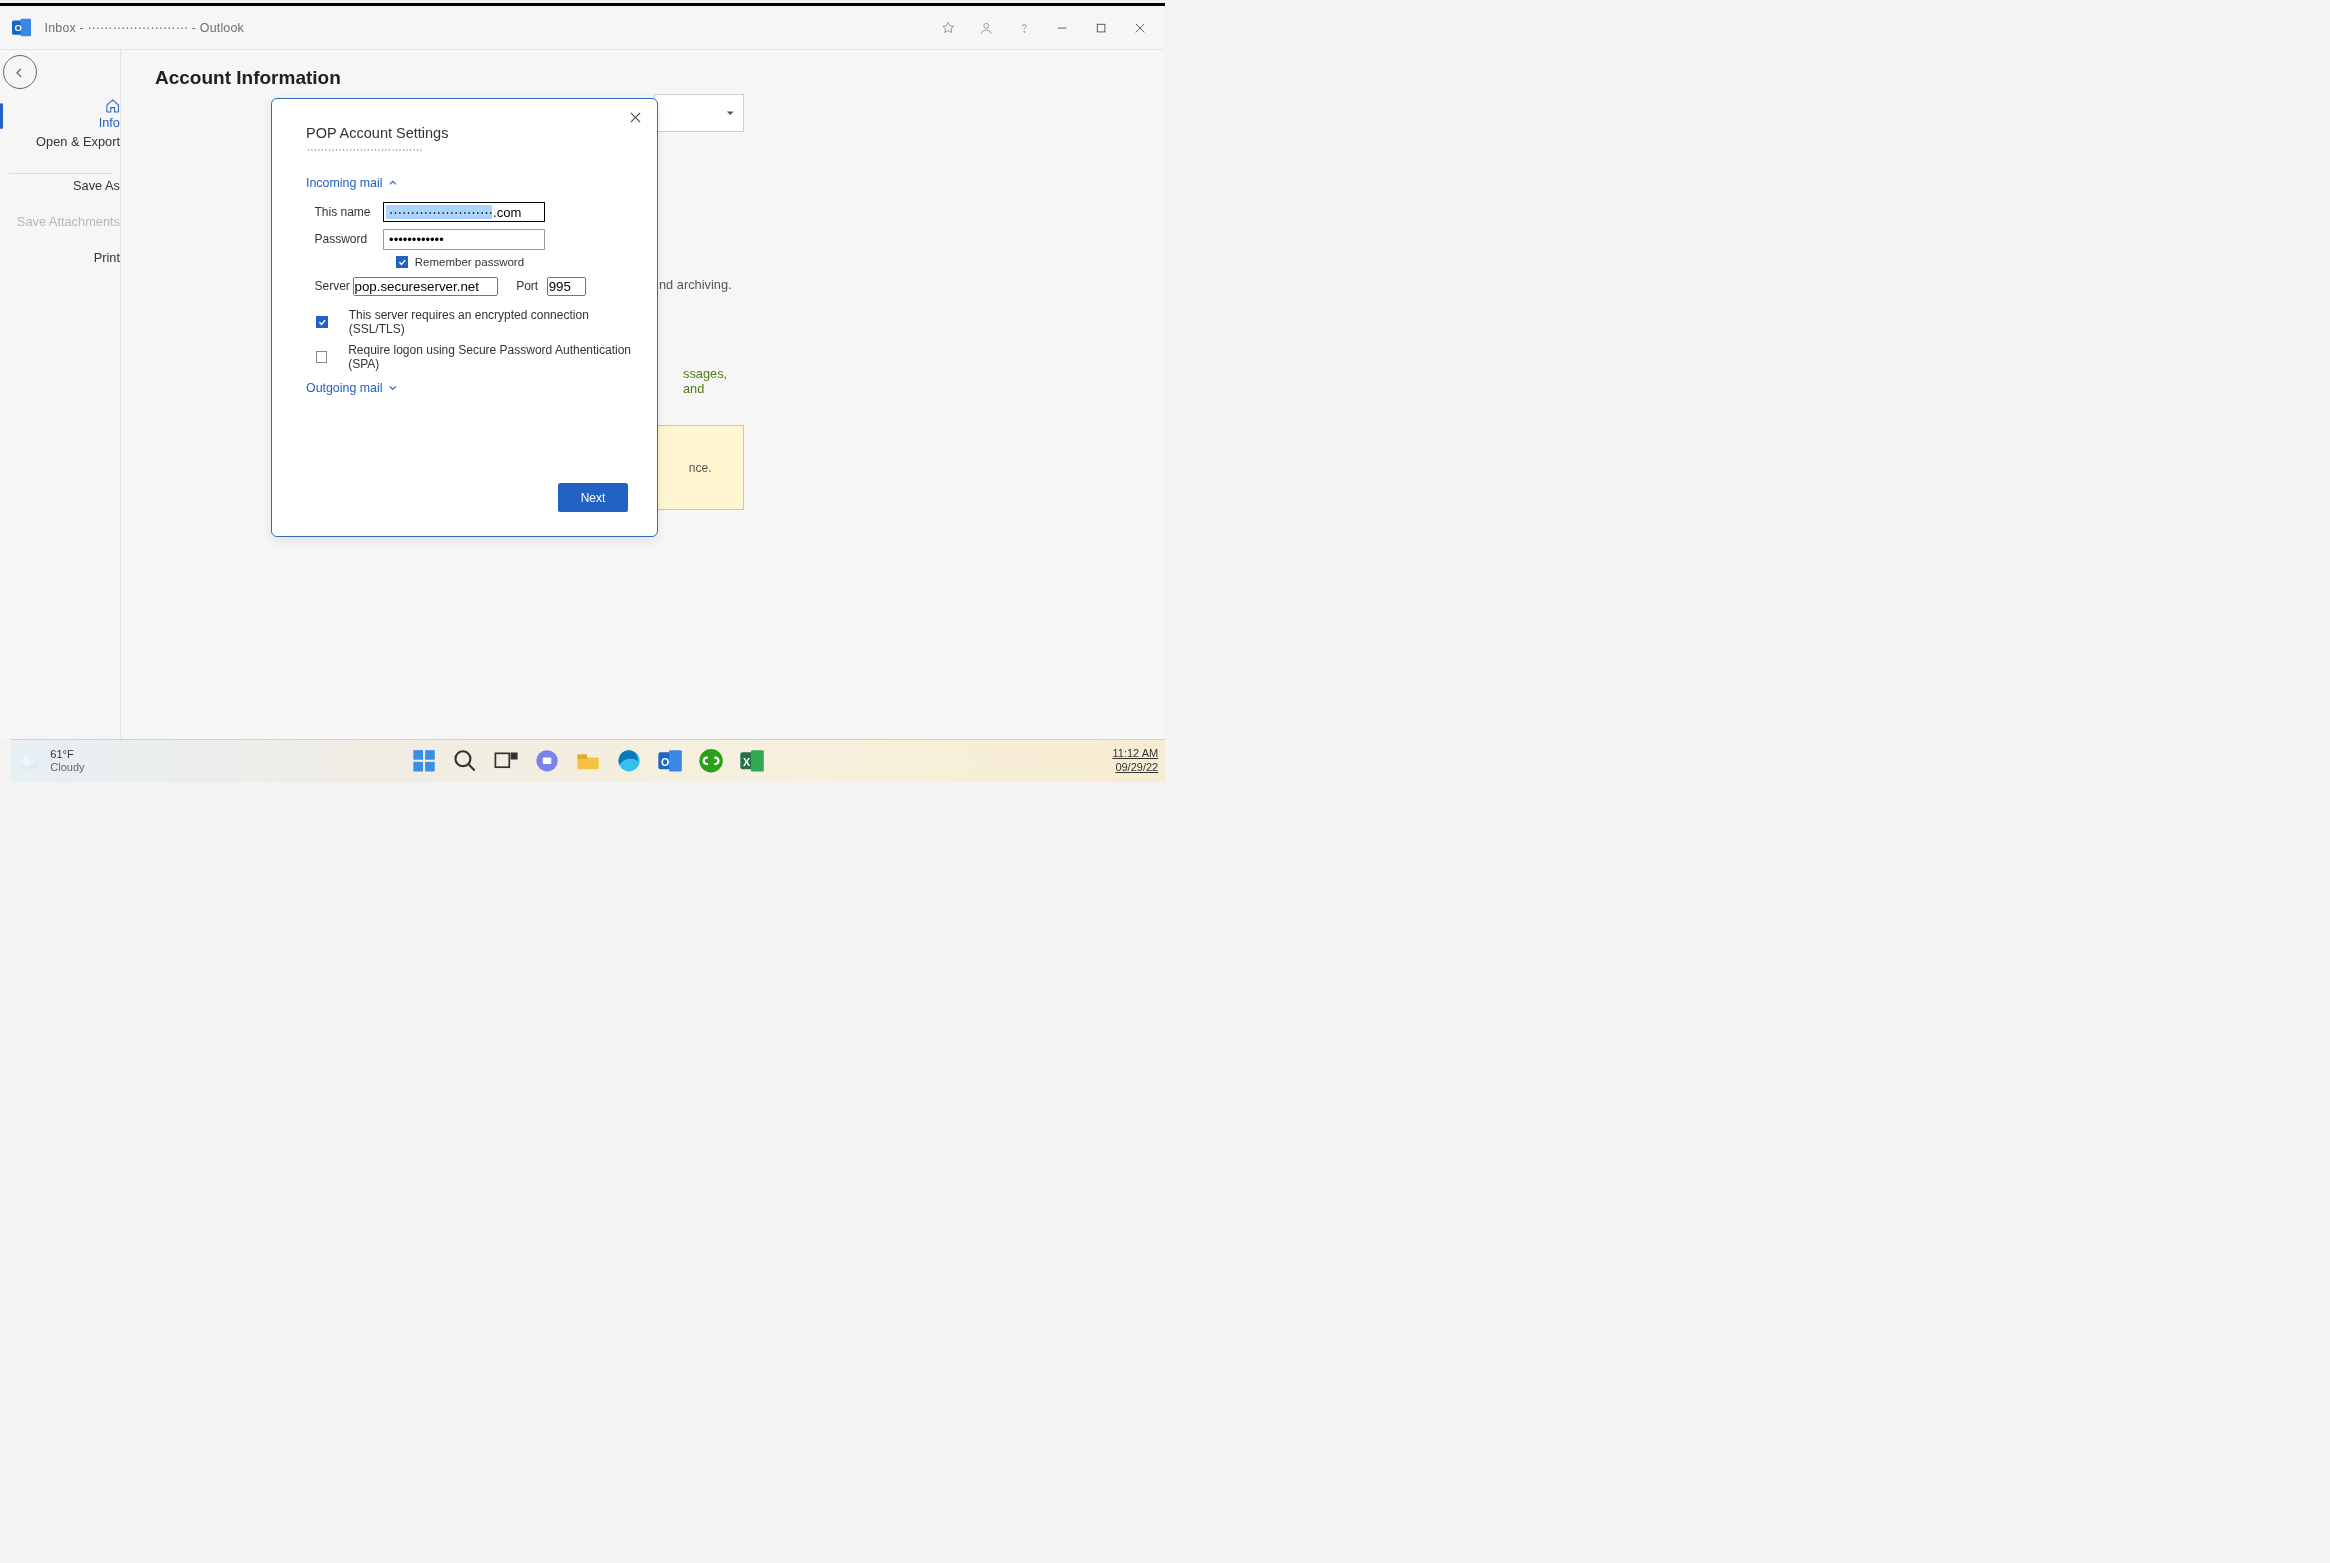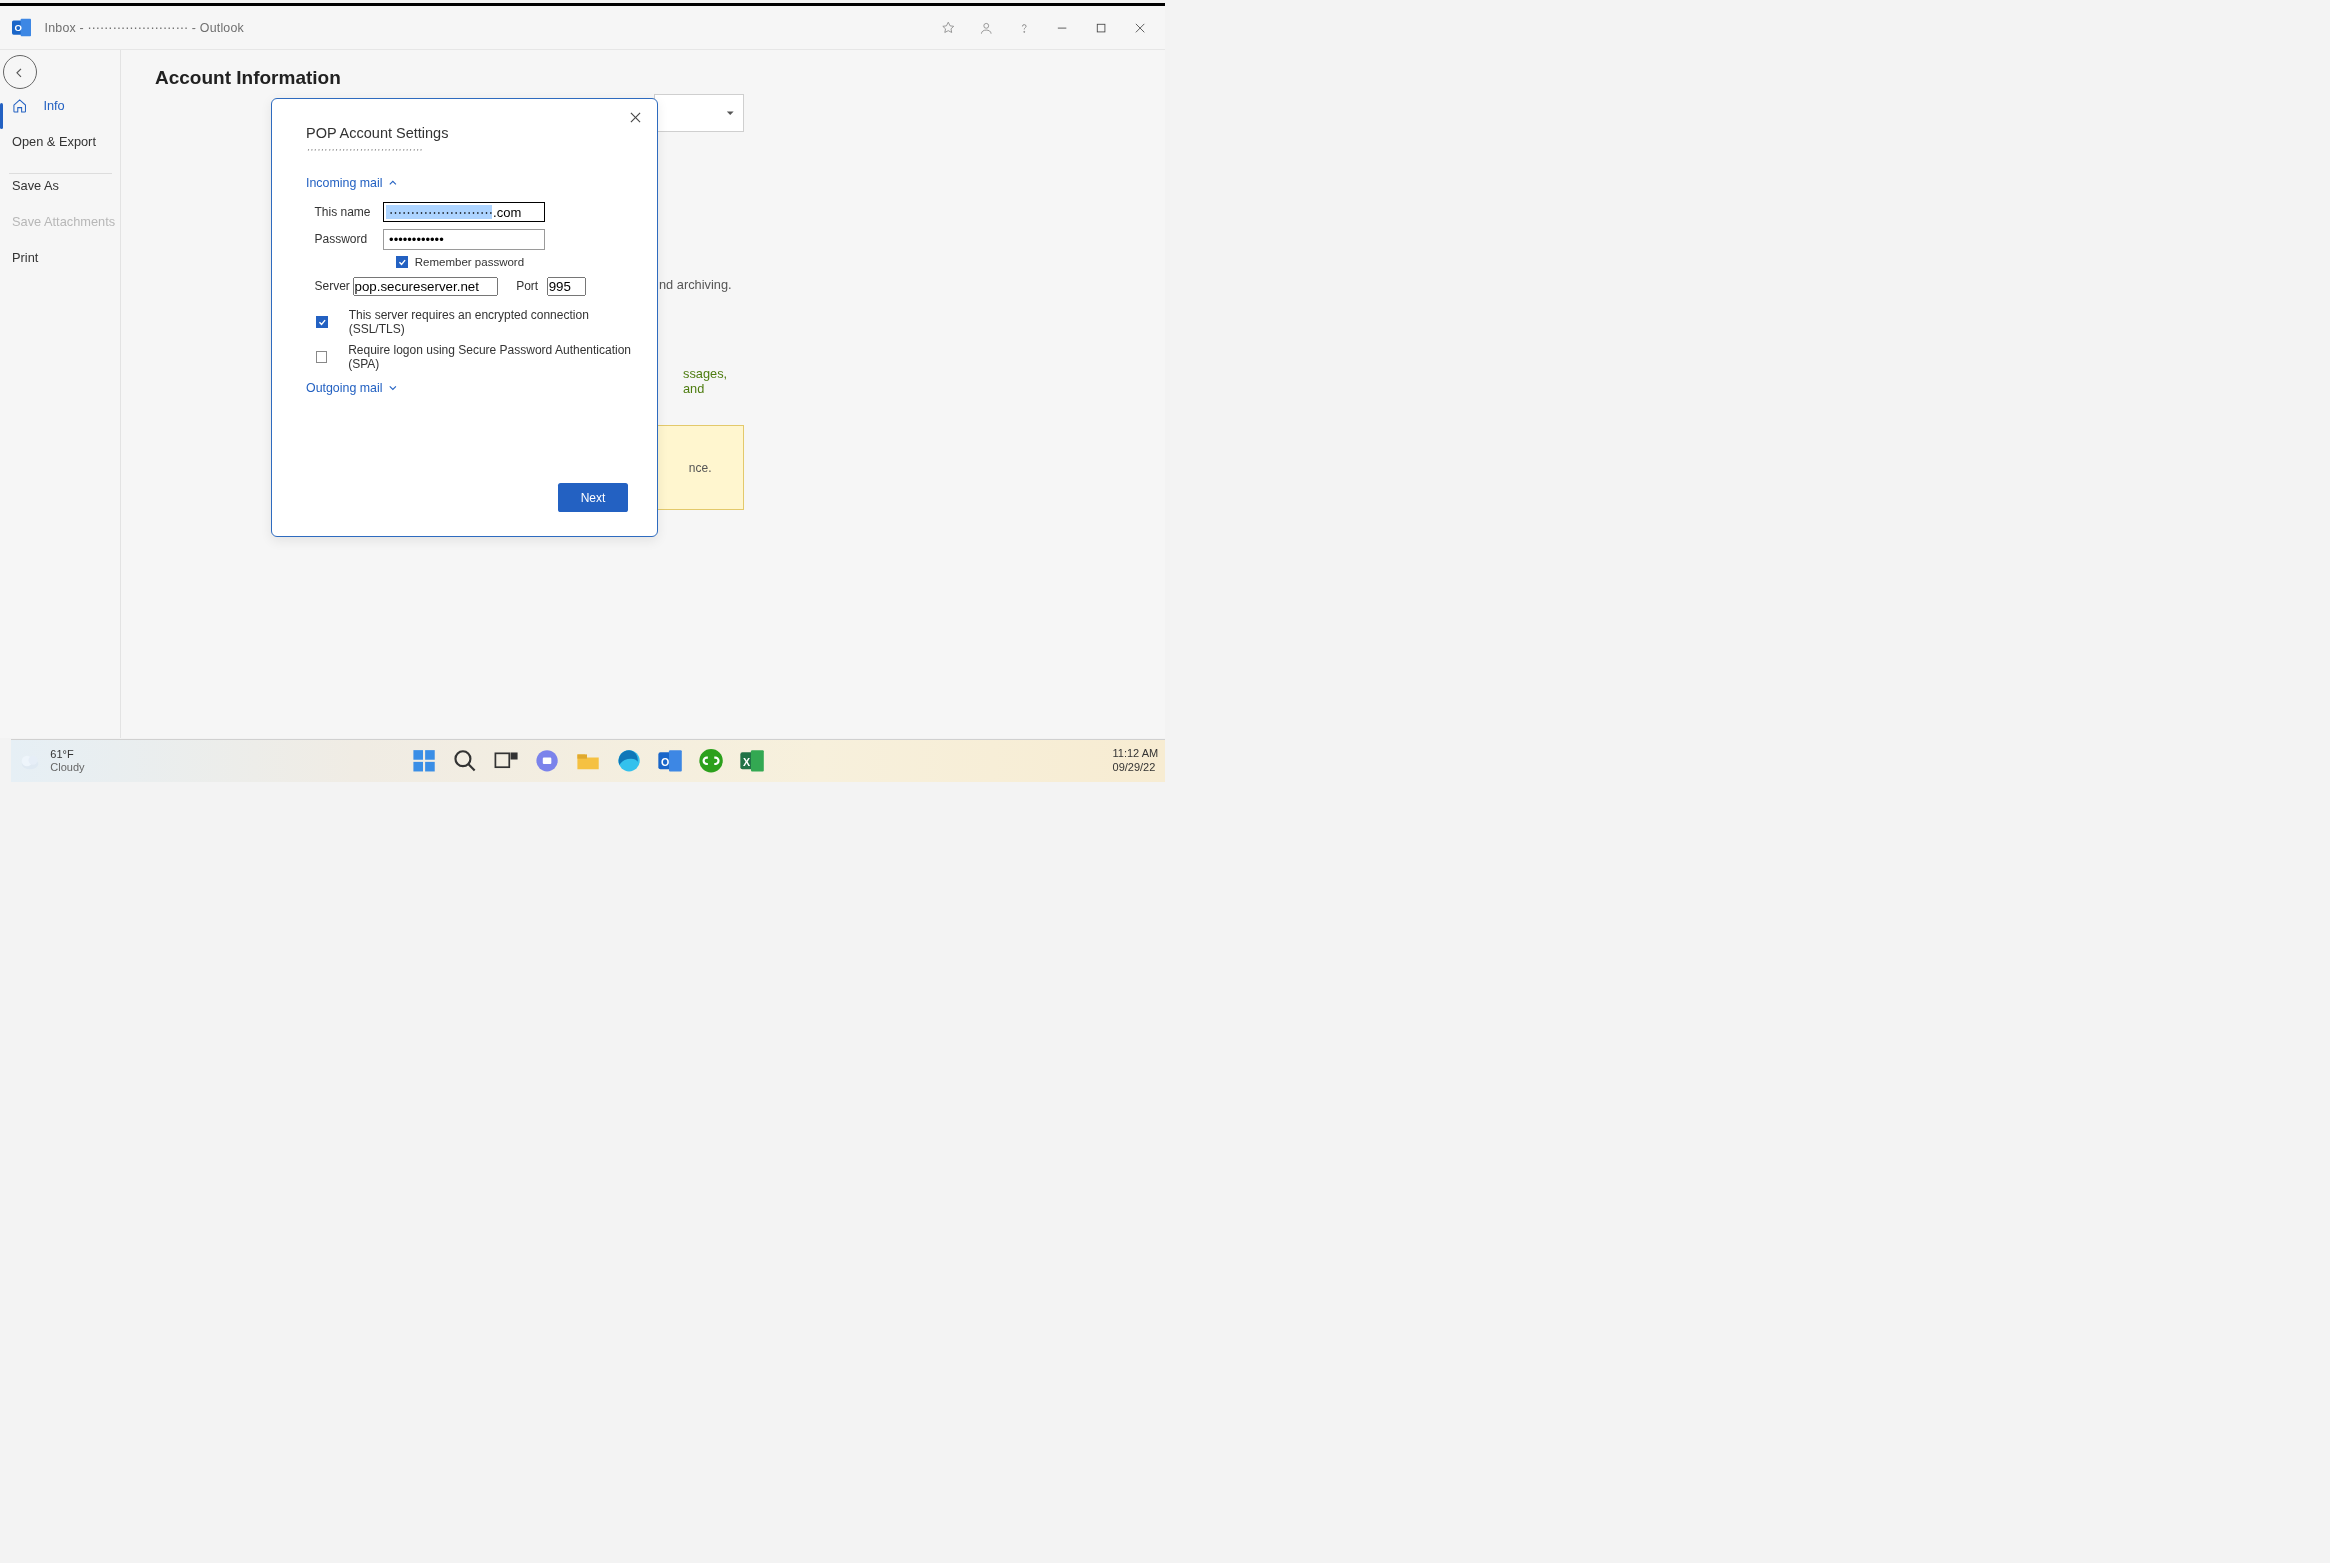--- a/index.html
+++ b/index.html
@@ -25,21 +25,21 @@
 .titlebar .ticon { width: 38px; height: 32px; display: flex; align-items: center; justify-content: center; color: #6f6f6f; }
 .titlebar .ticon svg { width: 14.5px; height: 14.5px; }
 .winbtn { width: 39px; height: 27px; display: flex; align-items: center; justify-content: center; color: #333; }
 .winbtn svg { width: 10.2px; height: 10.2px; }
 .body { position: absolute; left: 0; right: 0; top: 44px; bottom: 0; display: flex; }
 
 
 .sidebar { width: 121px; background: #f6f6f6; border-right: 0.9px solid #e3e3e3; position: relative; }
 .back-btn { width: 34px; height: 34px; margin: 5.1px 0 8.5px 2.6px; border-radius: 50%; display: flex; align-items: center; justify-content: center; border: 1.3px solid #666; }
 .back-btn svg { width: 13.7px; height: 13.7px; stroke: #555; }
-.side-item { display: flex; align-items: flex-start; height: 36px; padding-left: 12px; font-size: 12.8px; color: #333; gap: 16px; }
+.side-item { display: flex; align-items: flex-end; height: 36px; padding-left: 12px; font-size: 12.8px; color: #333; gap: 2px; flex-direction: column; }
 .side-item.active { color: #2361c2; position: relative; }
 .side-item.active::before { content: ""; position: absolute; left: 0; top: 5.1px; bottom: 5.1px; width: 2.6px; background: #2361c2; border-radius: 1.7px; }
 .side-item .sicon { width: 15.4px; height: 15.4px; display: flex; align-items: center; justify-content: center; }
 .side-sep { height: 0.9px; background: #ddd; margin: 3.4px 8.5px; }
 .side-item.disabled { color: #b7b7b7; }
 .sidebar .bottom-group { position: absolute; left: 0; right: 0; bottom: 3.4px; }
 .bottom-group .side-sep { margin-bottom: 8.5px; }
 
 
 .main { flex: 1; position: relative; padding: 17px 0 0 34px; }
@@ -81,21 +81,21 @@
 .server-row .port { width: 39px; }
 .next-btn { position: absolute; right: 29px; bottom: 24px; width: 70px; height: 29px; background: #2361c2; color: #fff; border: none; border-radius: 2.6px; font-size: 12px; display: flex; align-items: center; justify-content: center; }
 
 
 .taskbar { position: absolute; left: 11px; right: 0; bottom: 0; height: 43px; background: linear-gradient(to right, #e6eff5 0%, #f0ece4 30%, #f7f0dc 70%, #f7ecd2 100%); border-top: 0.9px solid #d0d0d0; display: flex; align-items: center; padding: 0 6.8px; }
 .weather { display: flex; align-items: center; gap: 8.5px; color: #333; }
 .weather-icon { width: 24px; height: 24px; }
 .weather-text { display: flex; flex-direction: column; line-height: 1.15; font-size: 11px; }
 .taskbar .center { position: absolute; left: 50%; transform: translateX(-50%); display: flex; align-items: center; gap: 15.4px; }
 .taskbar .tsicon { width: 25.6px; height: 25.6px; display: flex; align-items: center; justify-content: center; }
-.taskbar .clock { margin-left: auto; font-size: 11px; color: #333; line-height: 1.25; }
+.taskbar .clock { margin-left: auto; text-align: right; font-size: 11px; color: #333; line-height: 1.25; text-decoration: underline; }
 
 
 .root { width: 1165px; height: 782px; position: relative; }
 body { display: flex; align-items: flex-start; justify-content: flex-start; }
 </style>
 </head>
 <body>
 
 <div class="root">
 <div class="window">

